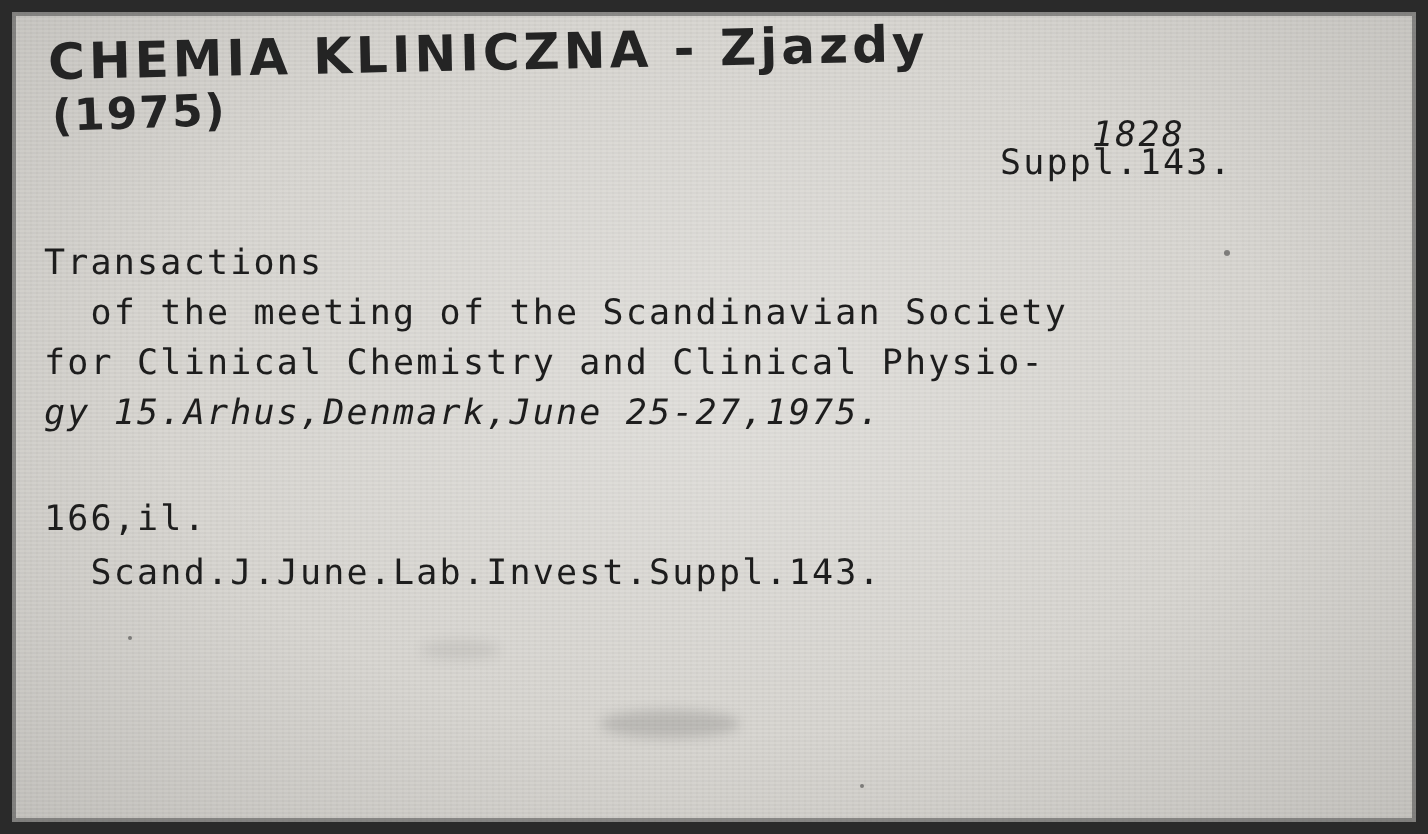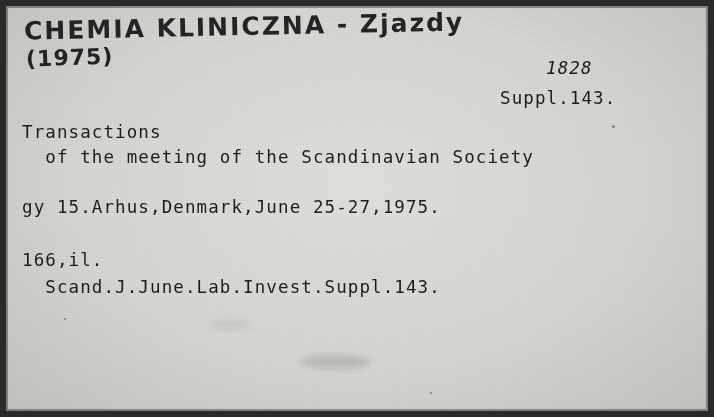--- a/index.html
+++ b/index.html
@@ -91,27 +91,27 @@
     white-space: pre;
   }
 
   #num-1828 {
     left: 546px;
     top: 58px;
     font-style: italic;
   }
   #num-suppl {
     left: 500px;
-    top: 88px;
+    top: 72px;
   }
 
   #ln-transactions { left: 22px; top: 122px; }
   #ln-2 { left: 22px; top: 147px; }
   #ln-3 { left: 22px; top: 172px; }
-  #ln-4 { left: 22px; top: 197px; }
+  #ln-4 { left: 22px; top: 197px; font-style: italic; }
   #ln-5 { left: 22px; top: 225px; }
   #ln-6 { left: 22px; top: 250px; }
   #ln-7 { left: 22px; top: 277px; }
 
   .smudge {
     position: absolute;
     background: rgba(60,60,60,0.18);
     border-radius: 50%;
     filter: blur(3px);
     z-index: 2;
@@ -135,20 +135,21 @@
     <div class="hand" id="hw-year">(1975)</div>
 
     <div class="typed" id="num-1828">1828</div>
 
     <div class="typed" id="num-suppl">Suppl.143.</div>
 
     <div class="typed" id="ln-transactions">Transactions</div>
 
     <div class="typed" id="ln-2">  of the meeting of the Scandinavian Society</div>
 
+    <div class="typed" id="ln-3">for Clinical Chemistry and Clinical Physio-</div>
 
     <div class="typed" id="ln-4">gy 15.Arhus,Denmark,June 25-27,1975.</div>
 
 
     <div class="typed" id="ln-6">166,il.</div>
 
     <div class="typed" id="ln-7">  Scand.J.June.Lab.Invest.Suppl.143.</div>
 
   </div>
 

